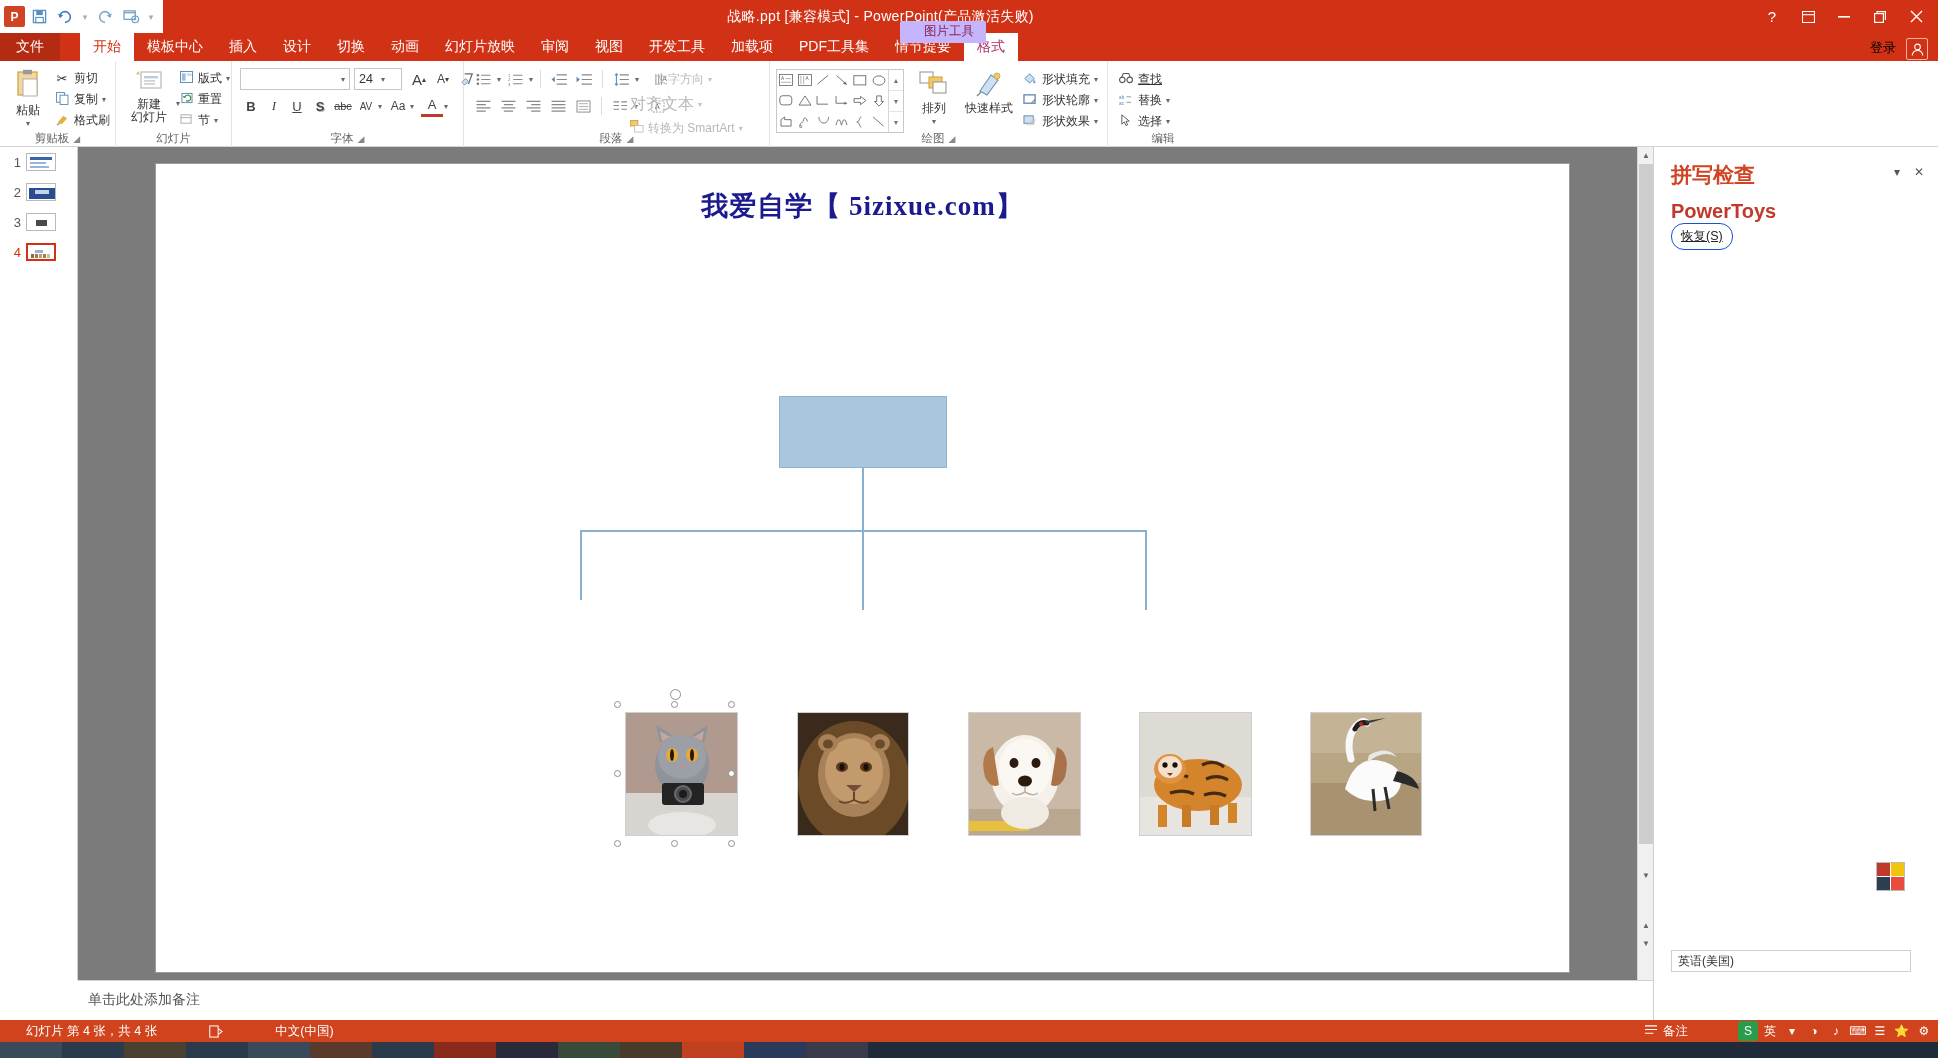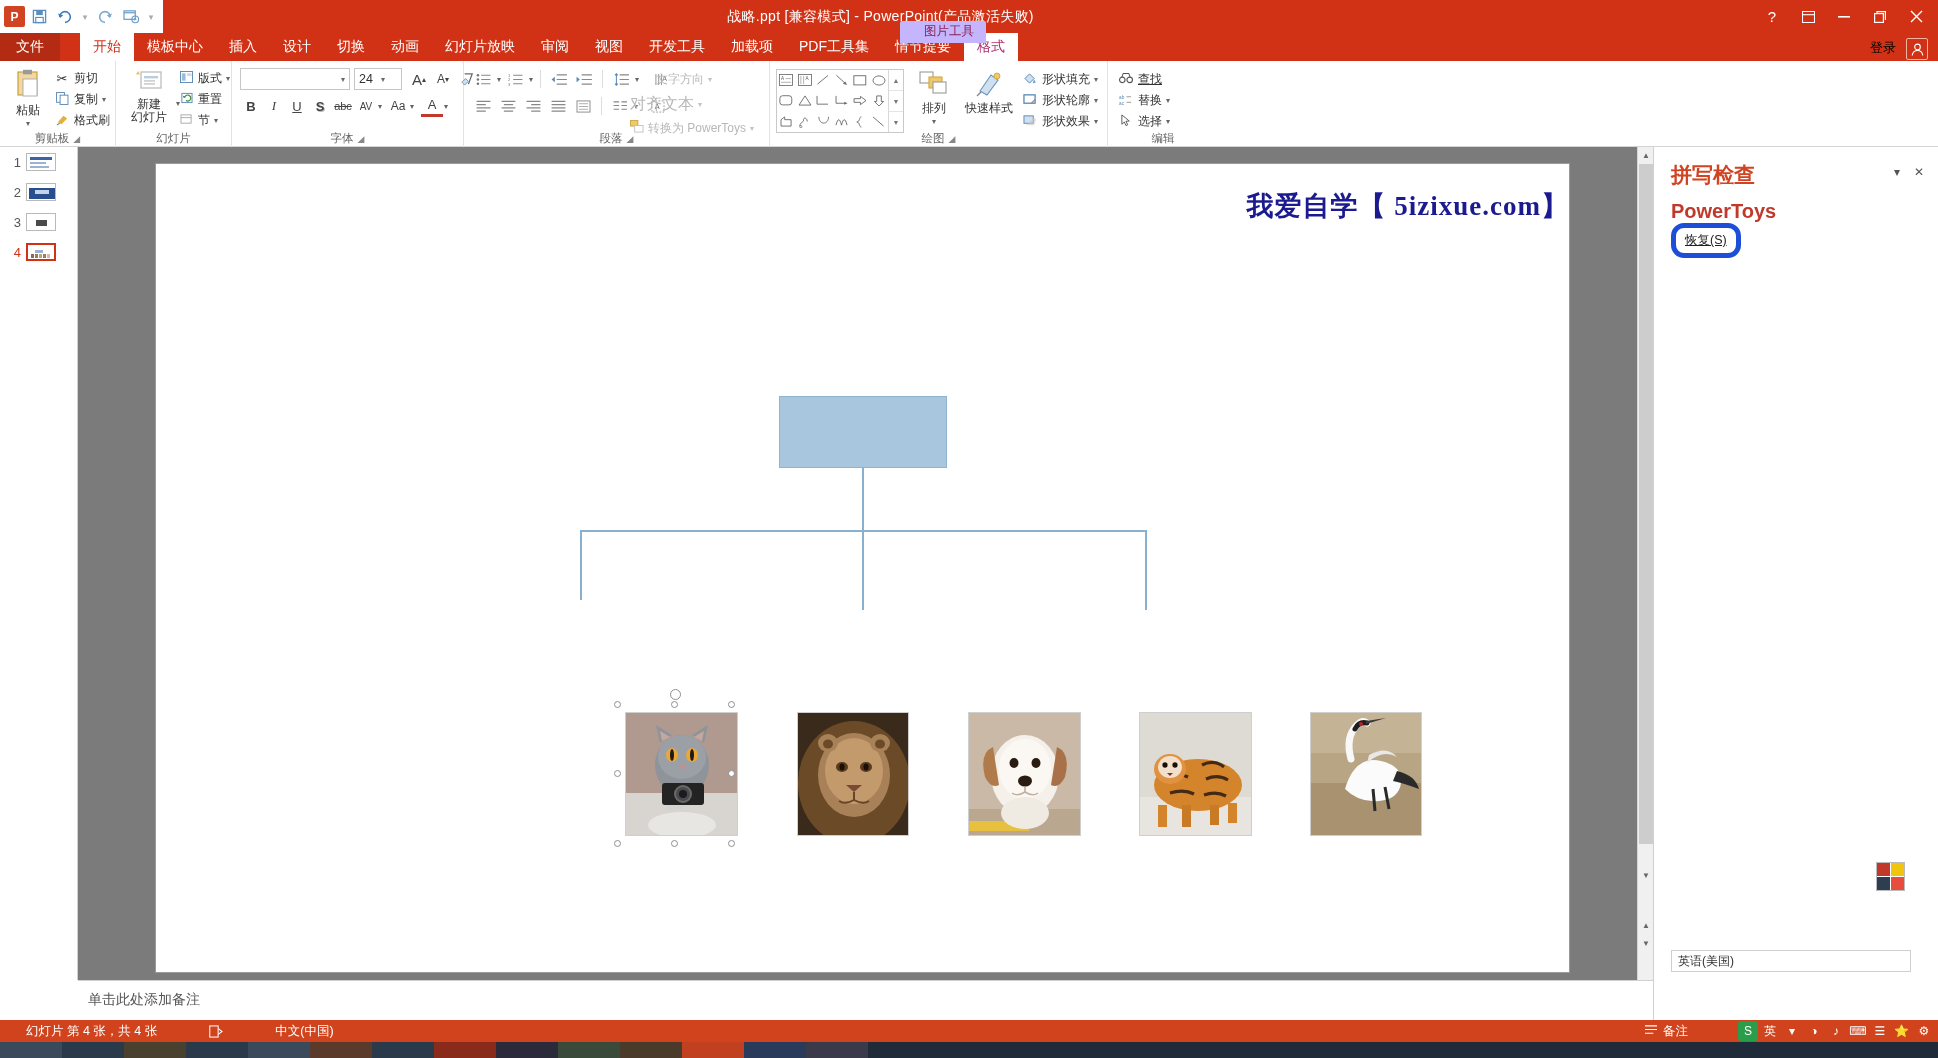--- a/index.html
+++ b/index.html
@@ -171,21 +171,21 @@
   
   .slidearea {
     position: absolute; left: 78px; top: 147px; width: 1575px; height: 833px;
     background: #7b7b7b;
   }
   .slidecanvas {
     position: absolute; left: 77px; top: 16px; width: 1415px; height: 810px;
     background: #fff; border: 1px solid #9a9a9a;
   }
   .slide-title {
-    position: absolute; left: 0; top: 24px; width: 100%; text-align: right;
+    position: absolute; left: 0; top: 24px; width: 100%; text-align: center;
     font-family: "Liberation Serif", serif; font-size: 27px;
     font-weight: bold; color: #1b1b8f; letter-spacing: 1px;
   }
   .topbox {
     position: absolute; left: 623px; top: 232px; width: 168px; height: 72px;
     background: #a8c6de; border: 1px solid #8fb4d0;
   }
   .conn { position: absolute; background: #8ab0cf; }
   .photo {
     position: absolute; width: 89px; height: 112px; overflow: hidden;
@@ -239,21 +239,21 @@
     color: #d04423; font-weight: bold;
   }
   .tp-ctl {
     position: absolute; top: 18px; font-size: 12px; color: #555;
   }
   .tp-word {
     position: absolute; left: 17px; top: 53px; font-size: 20px;
     font-weight: bold; color: #c0392b;
   }
   .tp-btn {
-    position: absolute; left: 17px; top: 76px; border: 5px solid #1d4ed8;
+    position: absolute; left: 17px; top: 76px; border: 1px solid #1d4ed8;
     background: #fff; font-size: 12.5px; color: #222;
     padding: 4px 9px; border-radius: 13px; text-decoration: underline;
   }
   .tp-sugbox {
     position: absolute; left: 17px; top: 110px; width: 240px; height: 95px;
     border: 1px solid #d3d3d3; background: #fff;
   }
   .tp-sugtext {
     position: absolute; left: 8px; top: 8px; font-size: 13.5px; color: #a8a8a8;
   }
@@ -626,21 +626,21 @@
       <span style="font-size:16px;color:#b8b8b8;">对齐文本</span>
       <span class="caret" style="color:#c2c2c2;">▾</span>
     </div>
     <div style="position:absolute;left:166px;top:58px;display:flex;align-items:center;gap:4px;">
       <span>
         <svg width="14" height="13" viewBox="0 0 15 14">
             <rect x="0.5" y="0.5" width="8" height="6" fill="#f0c96a" stroke="#c8a23a" stroke-width="0.9"></rect>
             <rect x="5" y="6" width="9" height="7" fill="#fff" stroke="#bbb" stroke-width="0.9"></rect>
           </svg>
       </span>
-      <span style="font-size:12px;color:#b8b8b8;">转换为 PowerToys</span>
+      <span style="font-size:12px;color:#b8b8b8;">转换为 SmartArt</span>
       <span class="caret" style="color:#c2c2c2;">▾</span>
     </div>
     <div class="glabel">
       <span>段落</span><span class="dlg">◢</span>
     </div>
   </div>
 
   <div class="rgroup" style="left:770px; width:338px;">
     <div class="shapegallery">
       <div class="shapecells">

